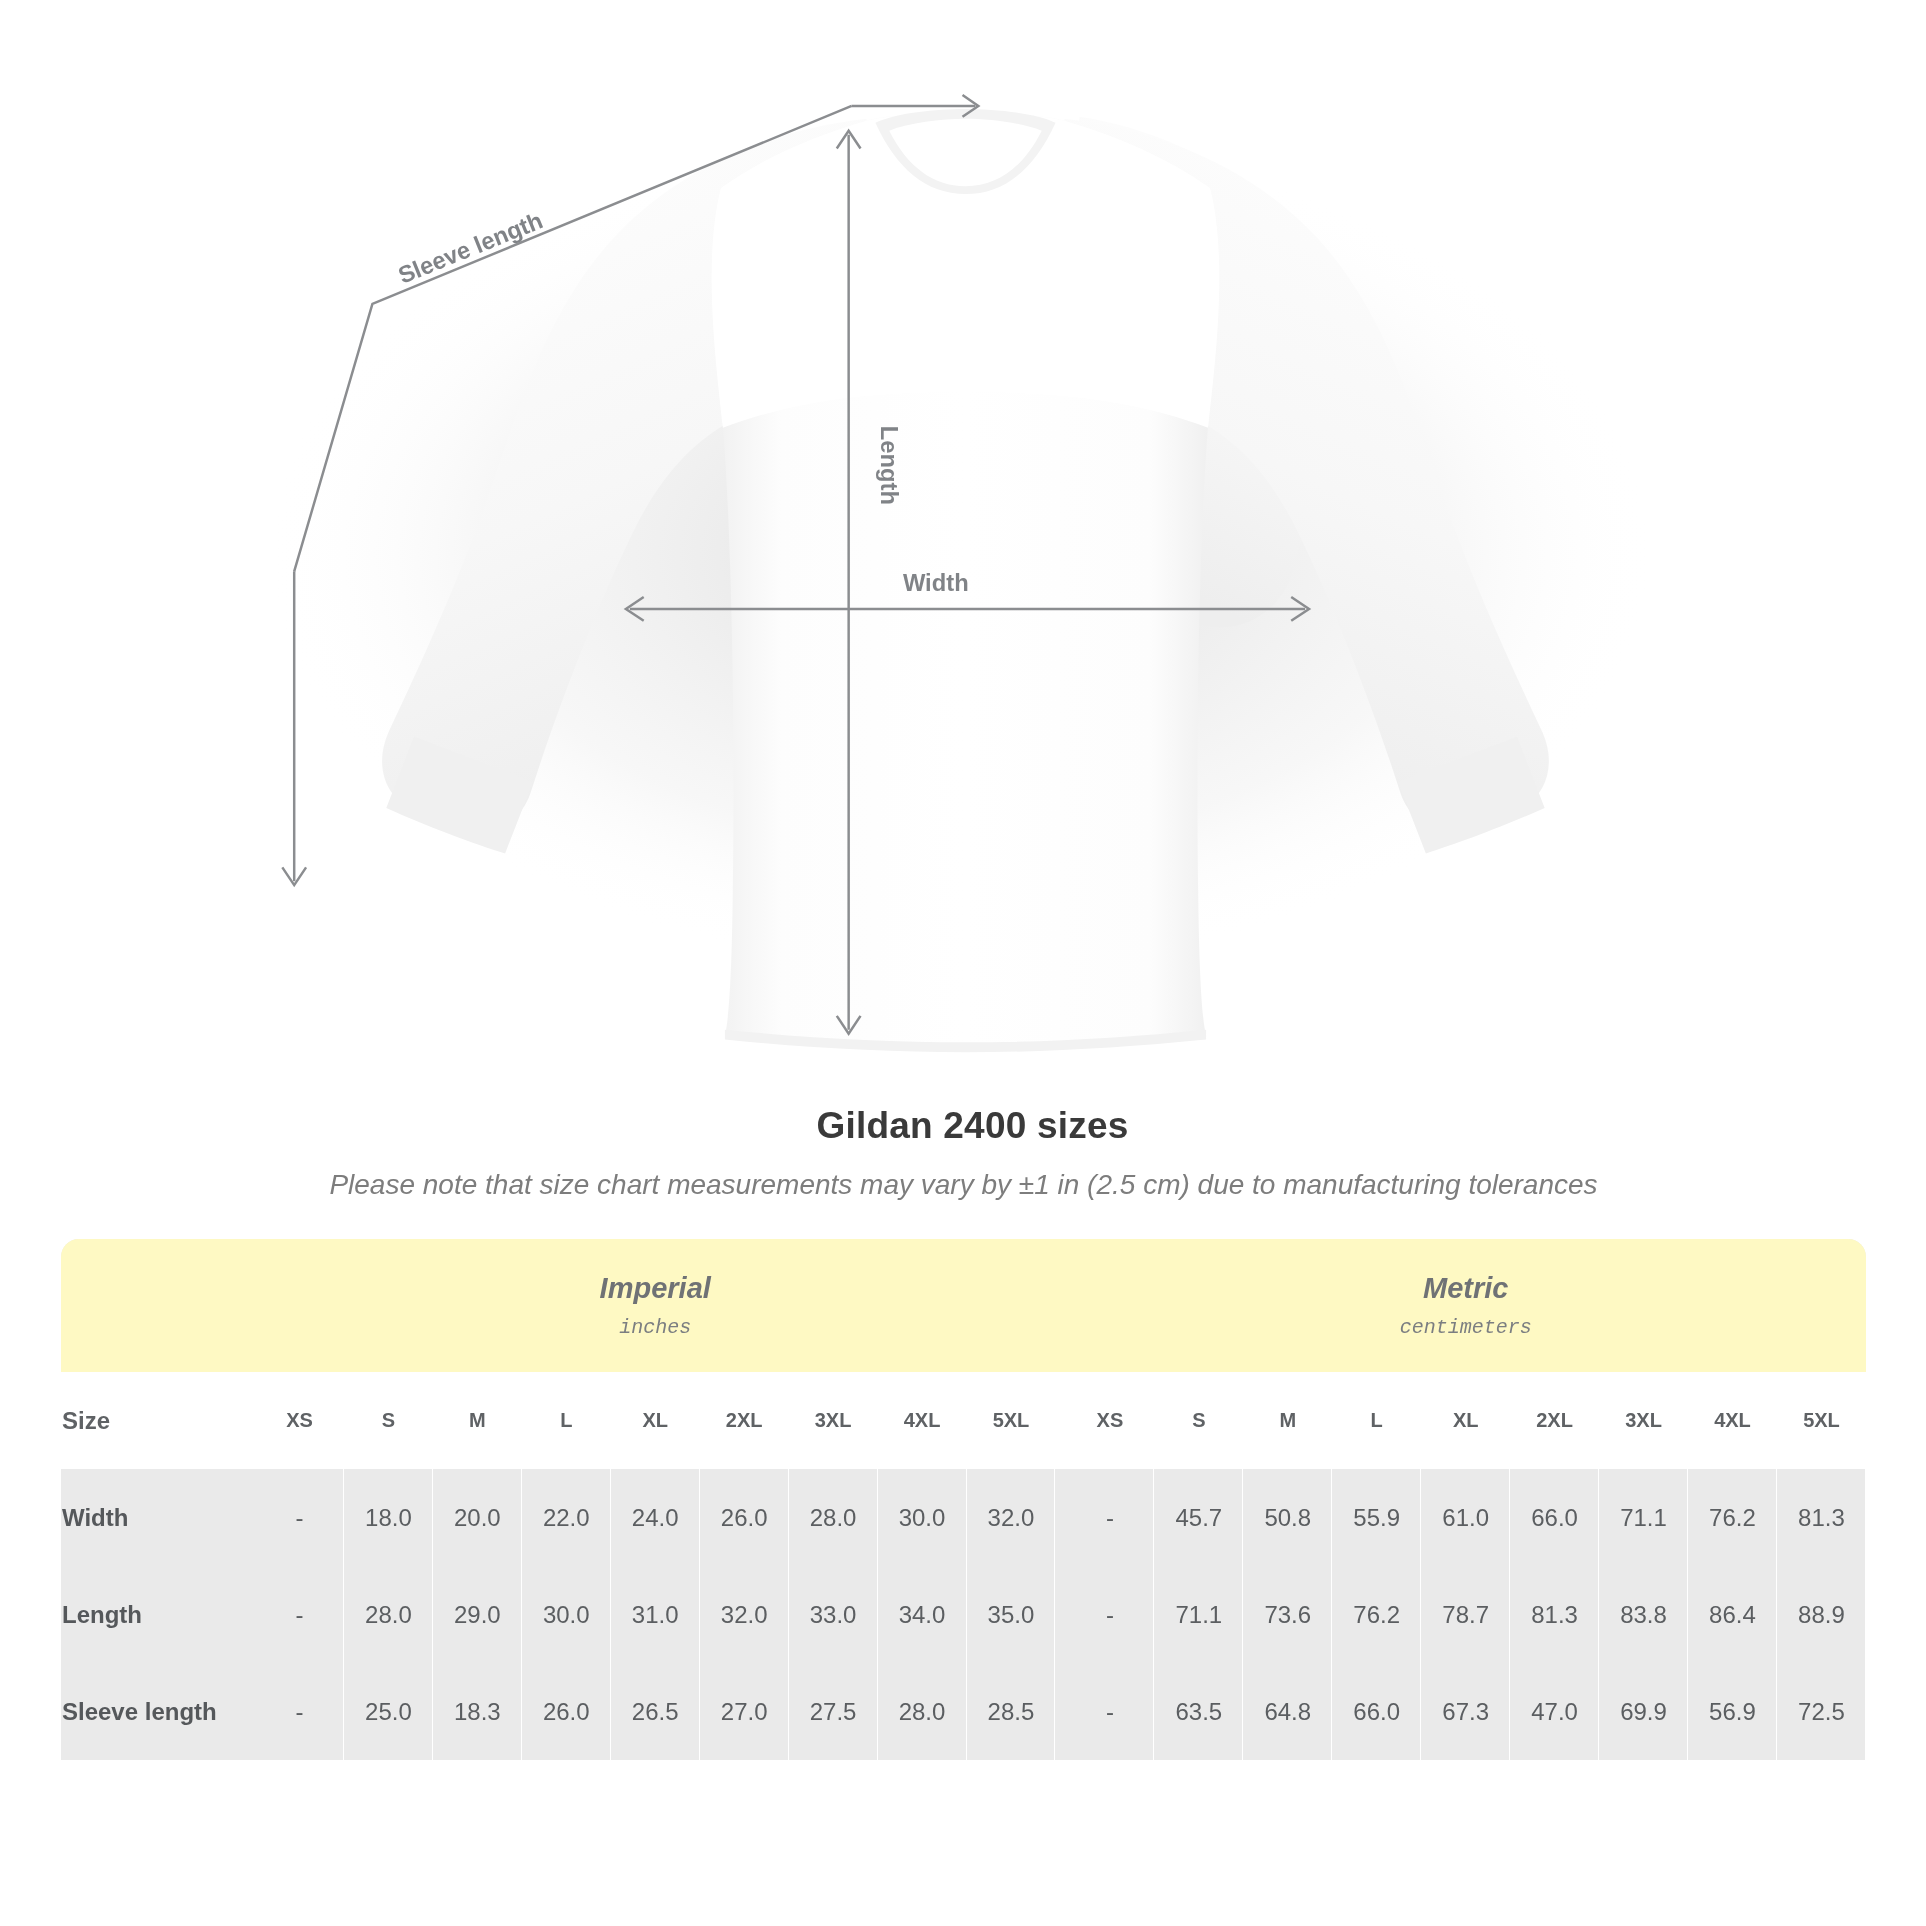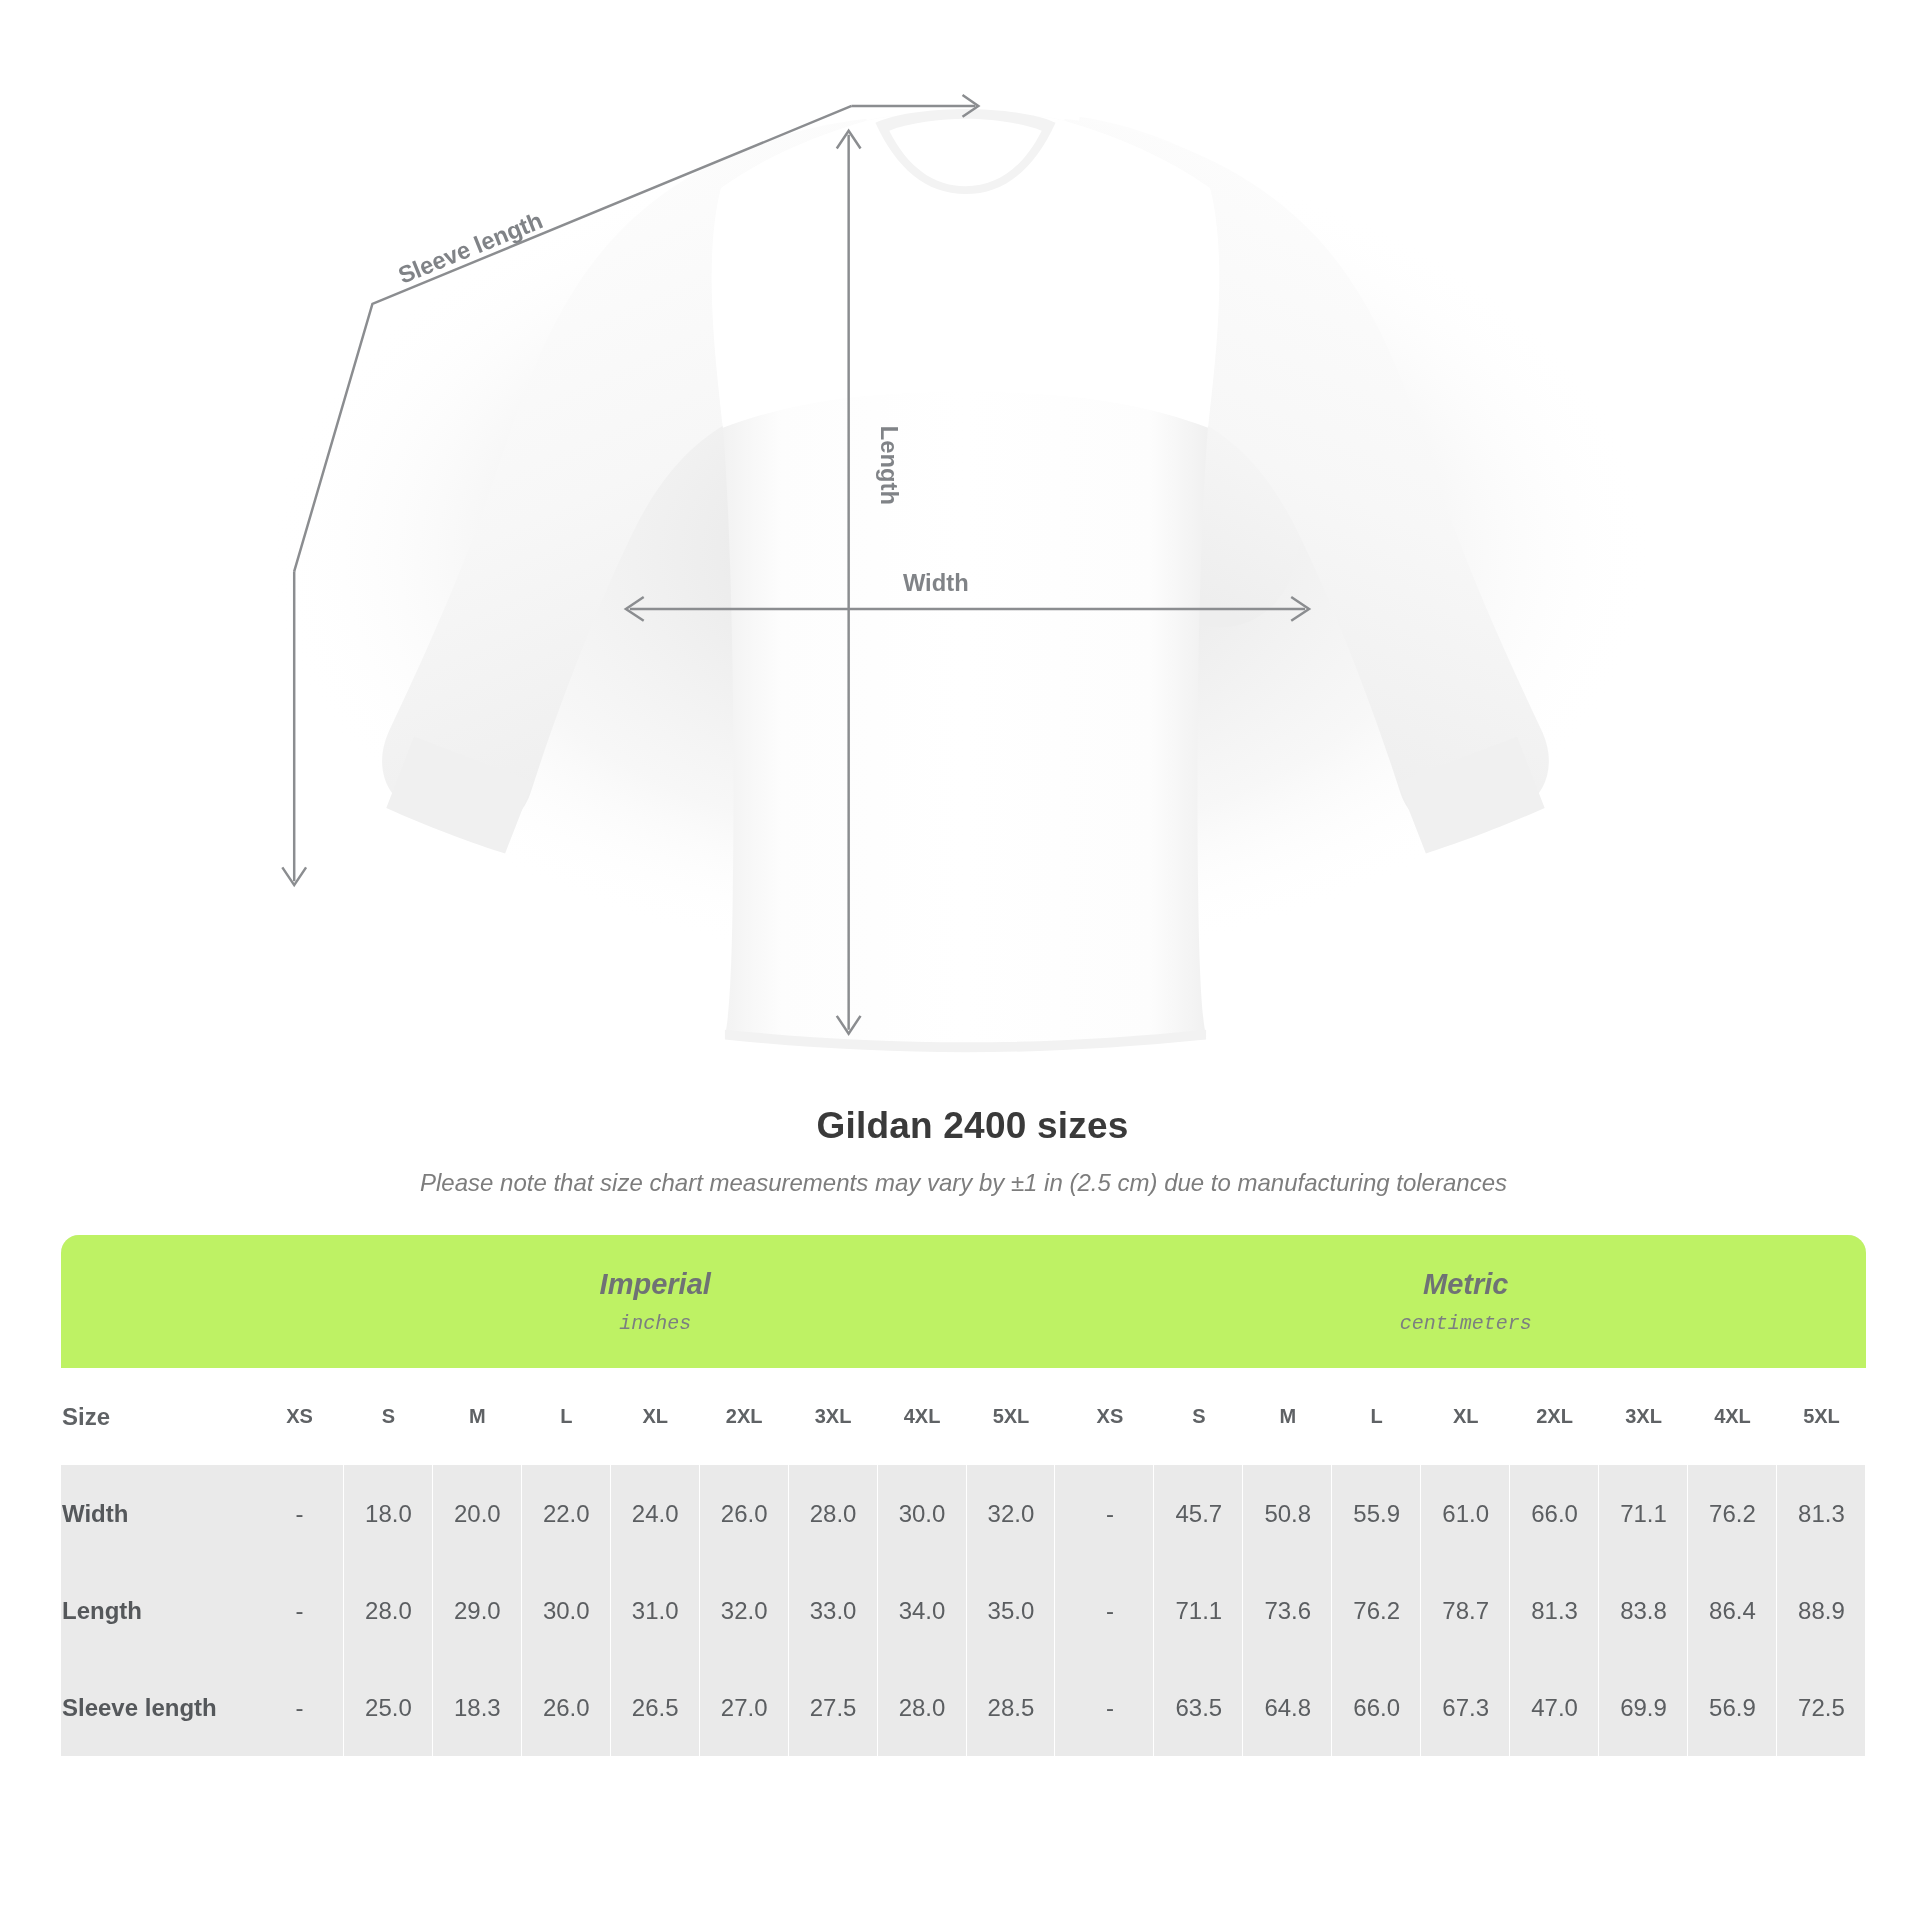--- a/index.html
+++ b/index.html
@@ -33,21 +33,21 @@
     margin-top: 6px;
   }
   #chart-title {
     font-size: 37px;
     font-weight: bold;
     color: #3a3a3a;
     letter-spacing: 0.2px;
     margin-left: 18px;
   }
   #chart-subtitle {
-    font-size: 24px;
+    font-size: 28px;
     font-style: italic;
     color: #7d7d7d;
     margin-top: 22px;
   }
 
   
   #table-wrap {
     margin: 38px 61px 0 61px;
     border-radius: 18px 18px 0 0;
     overflow: hidden;
@@ -61,21 +61,21 @@
   td, th {
     text-align: center;
     font-size: 23px;
     color: #595959;
     border: none;
   }
 
   
   .unit-cell {
     height: 131px;
-    background: #bef264;
+    background: #fef9c3;
     vertical-align: middle;
   }
   .unit-name {
     font-size: 29px;
     font-weight: bold;
     font-style: italic;
     color: #6f7275;
   }
   .unit-sub {
     font-size: 20px;

